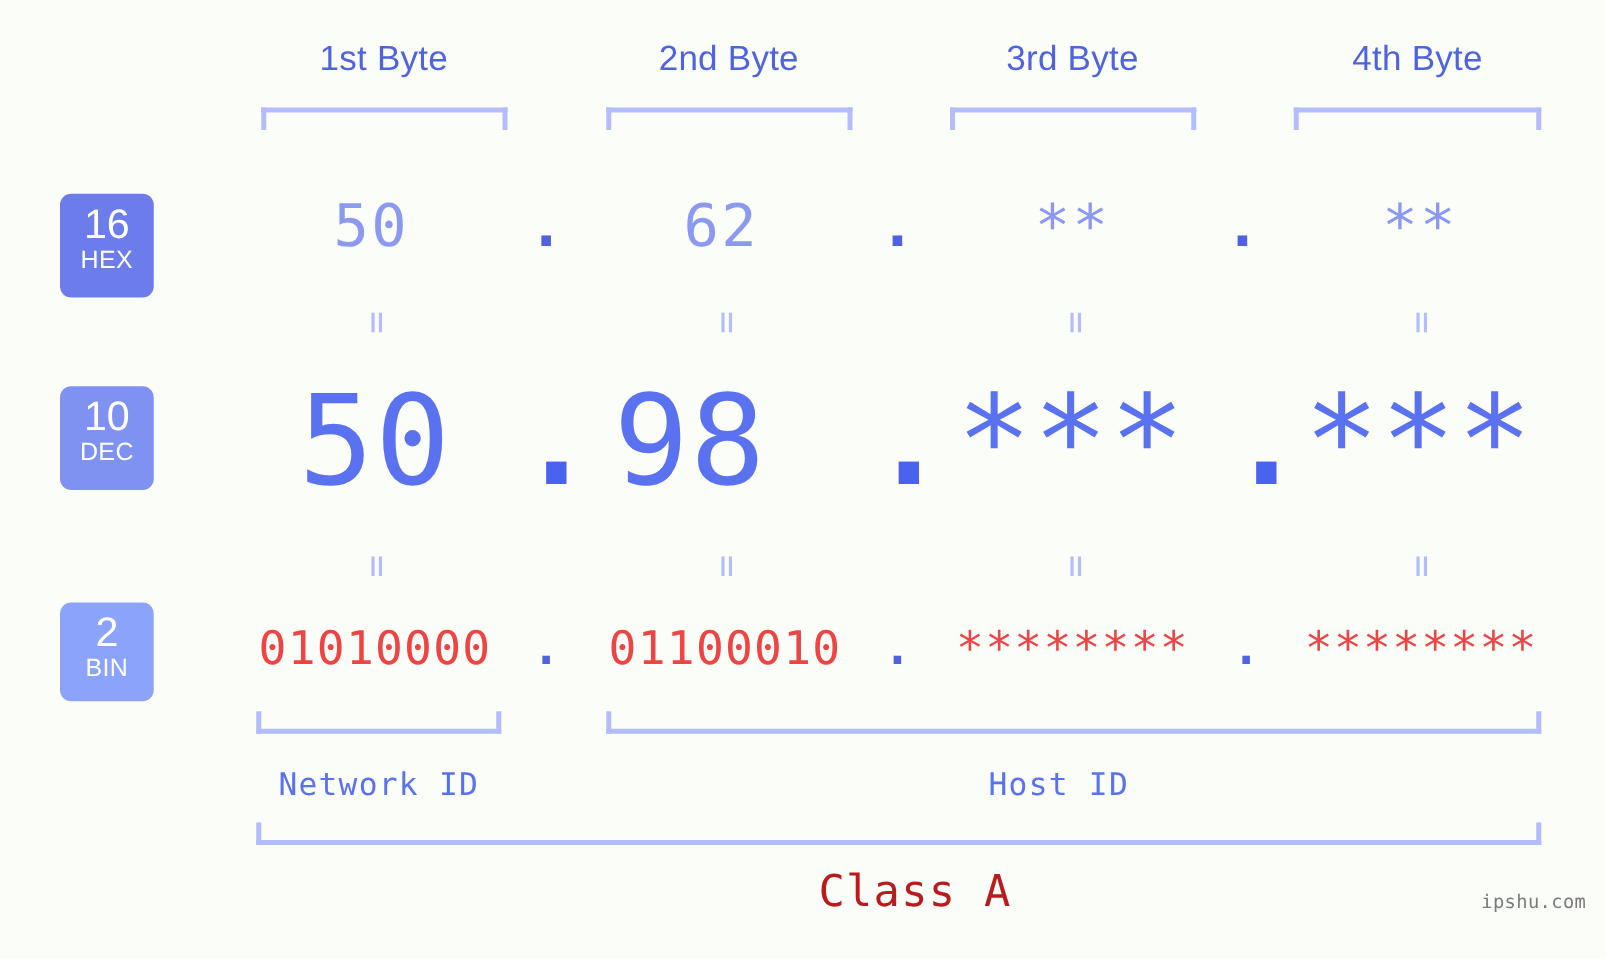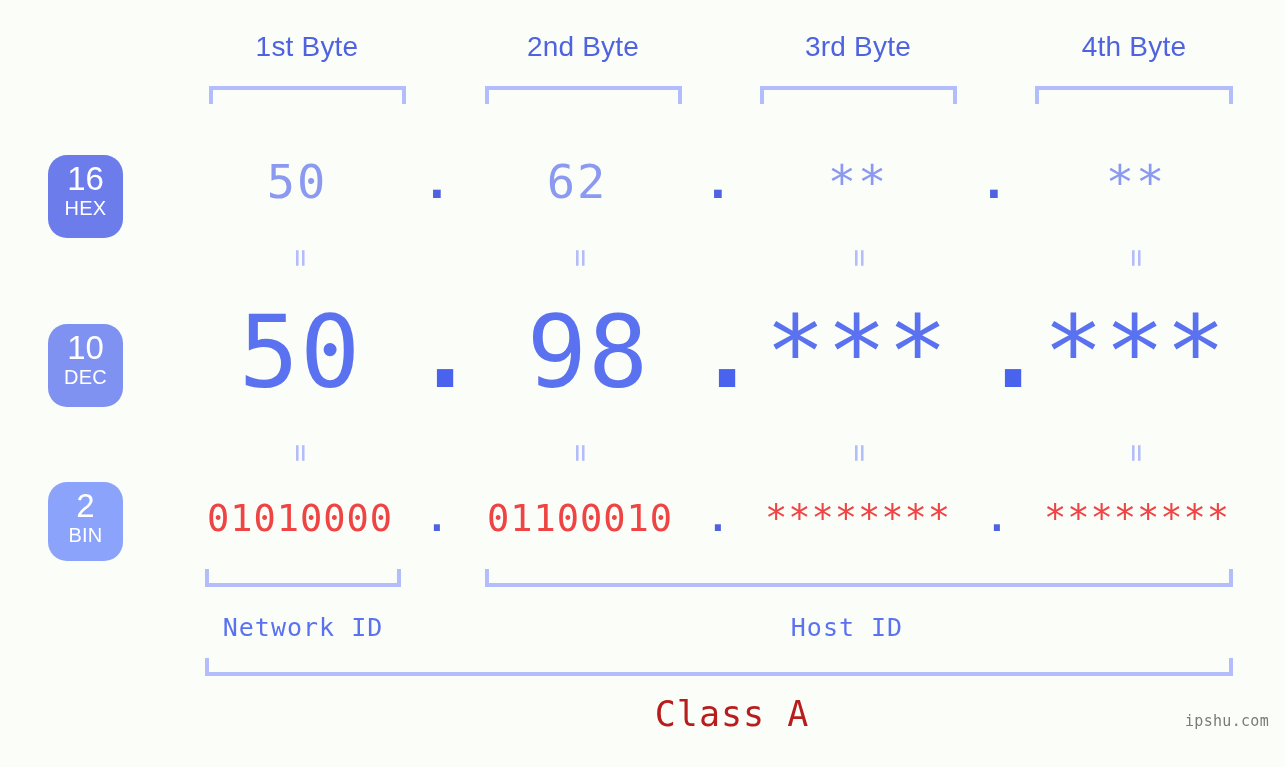--- a/index.html
+++ b/index.html
@@ -52,42 +52,42 @@
     border-right: 4px solid #b4bdfb;
     height: 18px;
     box-sizing: border-box;
   }
 
   
   .badge {
     position: absolute;
     left: 48px;
     width: 75px;
-    border-radius: 19px;
+    border-radius: 9px;
     color: #ffffff;
     text-align: center;
     font-family: "Liberation Sans", sans-serif;
     box-sizing: border-box;
     padding-top: 6px;
   }
   .badge .num {
     display: block;
     font-size: 33px;
     line-height: 36px;
     font-weight: 400;
   }
   .badge .nm {
     display: block;
     font-size: 20px;
     line-height: 22px;
     font-weight: 400;
     letter-spacing: 0.3px;
   }
   #badge-hex { top: 155px; height: 83px; background: #6c7ceb; }
-  #badge-dec { top: 324px; height: 83px; background: #7f92f2; }
+  #badge-dec { top: 309px; height: 83px; background: #7f92f2; }
   #badge-bin { top: 482px; height: 79px; background: #8ba3fa; }
 
   
   .cell {
     position: absolute;
     text-align: center;
     white-space: nowrap;
     font-family: "DejaVu Sans Mono", monospace;
   }
 
@@ -228,21 +228,21 @@
   <div class="cell hex-dot" style="left:979px;">.</div>
   <div class="cell hex-val" style="left:1036px;">**</div>
 
   <div class="eq eq-row1" style="left:286px;">=</div>
   <div class="eq eq-row1" style="left:566px;">=</div>
   <div class="eq eq-row1" style="left:845px;">=</div>
   <div class="eq eq-row1" style="left:1122px;">=</div>
 
   <div class="cell dec-val" style="left:200px;">50</div>
   <div class="cell dec-dot" style="left:415px;">.</div>
-  <div class="cell dec-val" style="left:488px;text-align:center;">98</div>
+  <div class="cell dec-val" style="left:452px;text-align:center;">98</div>
   <div class="cell dec-dot" style="left:697px;">.</div>
   <div class="cell dec-val" style="left:757px;">***</div>
   <div class="cell dec-dot" style="left:983px;">.</div>
   <div class="cell dec-val" style="left:1035px;">***</div>
 
   <div class="eq eq-row2" style="left:286px;">=</div>
   <div class="eq eq-row2" style="left:566px;">=</div>
   <div class="eq eq-row2" style="left:845px;">=</div>
   <div class="eq eq-row2" style="left:1122px;">=</div>
 

